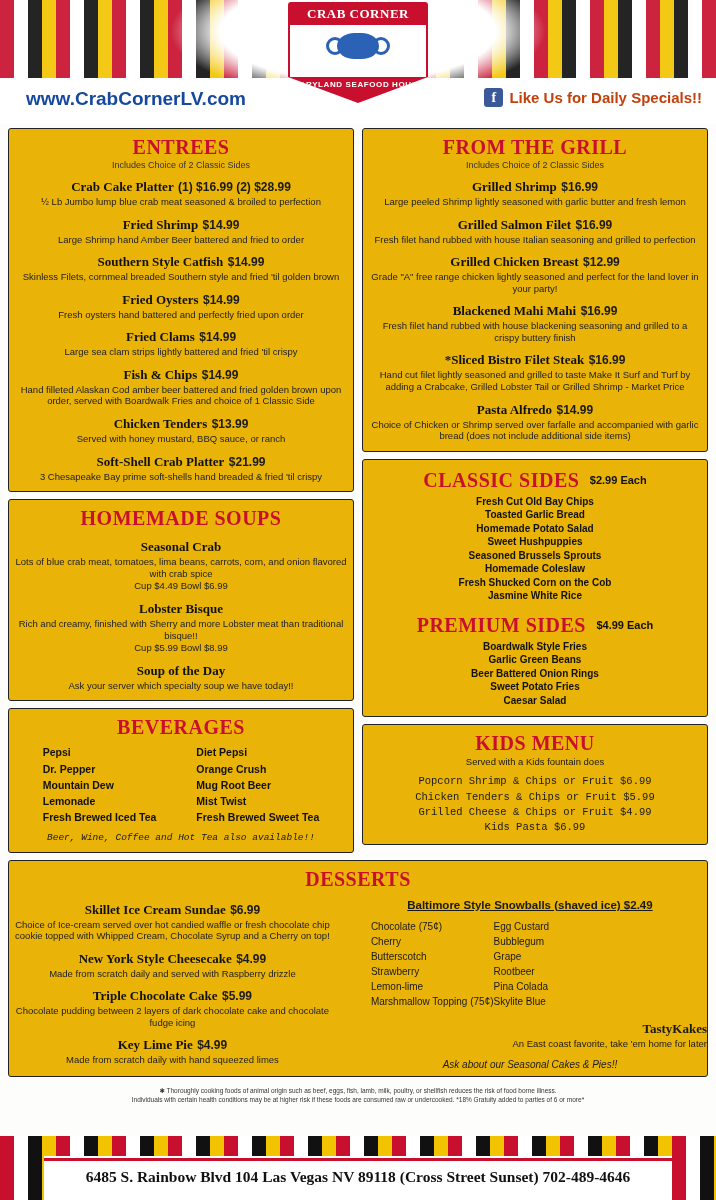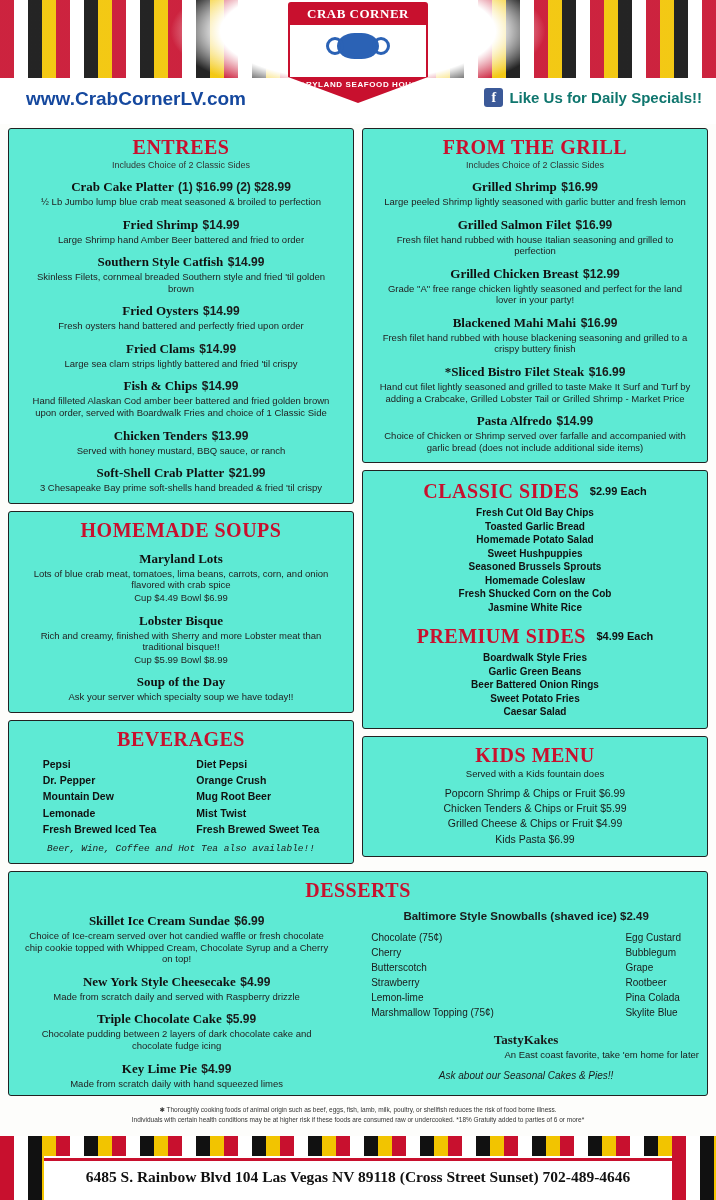--- a/index.html
+++ b/index.html
@@ -74,35 +74,35 @@
   }
   .fb {
     position:absolute; right:14px; top:88px;
     display:flex; align-items:center; gap:6px;
   }
   .fb-icon {
     width:19px; height:19px; background:#3b5998; color:#fff;
     font-weight:bold; font-size:14px; line-height:19px; text-align:center;
     border-radius:3px; font-family:"Liberation Serif", serif;
   }
-  .fb-text { font-size:15px; color:#0f766e; font-weight:bold; }
+  .fb-text { font-size:15px; color:#c2410c; font-weight:bold; }
 
   
   .sheet {
     position:absolute; top:124px; left:0; right:0; bottom:64px;
     padding:4px 8px 0;
   }
   .cols { display:flex; gap:8px; }
   .col { width:348px; }
   .box {
     border:1px solid #222;
     border-radius:3px;
-    background:#5eead4;
+    background:#eab308;
     margin-bottom:7px;
-    padding:6px 8px 9px;
+    padding:6px 0 9px;
   }
   .sec-title {
     text-align:center;
     color:#c8102e;
     font-family:"Liberation Serif", serif;
     font-weight:bold;
     font-size:20px;
     letter-spacing:.5px;
     margin:1px 0 0;
   }
@@ -132,32 +132,32 @@
   
   .bev-wrap {
     display:flex; justify-content:center; gap:40px; margin-top:5px;align-items:flex-end;
   }
   .bev-col { font-size:10.5px; line-height:1.55; font-weight:bold; color:#111; }
   .bev-note {
     text-align:center; font-size:9.5px; font-style:italic; margin-top:6px;font-family:Liberation Mono, monospace;
   }
   
   .kids-sub { text-align:center; font-size:9.5px; margin-top:1px; }
-  .kids-list { text-align:center; font-size:10.5px; line-height:1.45; margin-top:7px; }
+  .kids-list { text-align:center; font-size:10.5px; line-height:1.45; margin-top:7px;font-family:Liberation Mono, monospace; }
 
   
   .dessert-box { padding-bottom:6px; }
   .dessert-cols { display:flex; gap:17px; margin-top:2px; }
   .dessert-left { width:48%; }
   .dessert-right { width:52%; }
-  .snow-title { text-align:center; font-size:11.5px; font-weight:bold; margin-top:6px; }
-  .flavors { display:flex; justify-content:space-between; margin-top:8px; padding:0 18px; }
+  .snow-title { text-align:center; font-size:11.5px; font-weight:bold; margin-top:6px;text-decoration:underline; }
+  .flavors { display:flex; margin-top:8px; padding:0 18px; }
   .flav-col { font-size:10px; line-height:1.5; }
   .tasty { text-align:center; margin-top:12px; }
-  .tasty-t { font-family:"Liberation Serif", serif; font-weight:bold; font-size:13px; }
+  .tasty-t { font-family:"Liberation Serif", serif; font-weight:bold; font-size:13px;text-align:right; }
   .tasty-d { font-size:9.5px; margin-top:1px;text-align:right; }
   .ask { text-align:center; font-size:10px; font-style:italic; margin-top:10px; }
 
   .disclaimer {
     text-align:center; font-size:6.5px; color:#333; line-height:1.5;
     padding:2px 20px 0;
   }
 
   
   .footer {
@@ -253,21 +253,21 @@
         <div class="item">
           <span class="item-name">Soft-Shell Crab Platter</span>
           <span class="item-price">$21.99</span>
           <div class="item-desc">3 Chesapeake Bay prime soft-shells hand breaded &amp; fried 'til crispy</div>
         </div>
       </div>
 
       <div class="box">
         <div class="sec-title">HOMEMADE SOUPS</div>
         <div class="item">
-          <span class="item-name">Maryland Lots</span>
+          <span class="item-name">Seasonal Crab</span>
           <div class="item-desc">Lots of blue crab meat, tomatoes, lima beans, carrots, corn, and onion flavored with crab spice</div>
           <div class="item-desc">Cup $4.49 Bowl $6.99</div>
         </div>
         <div class="item">
           <span class="item-name">Lobster Bisque</span>
           <div class="item-desc">Rich and creamy, finished with Sherry and more Lobster meat than traditional bisque!!</div>
           <div class="item-desc">Cup $5.99 Bowl $8.99</div>
         </div>
         <div class="item">
           <span class="item-name">Soup of the Day</span>

